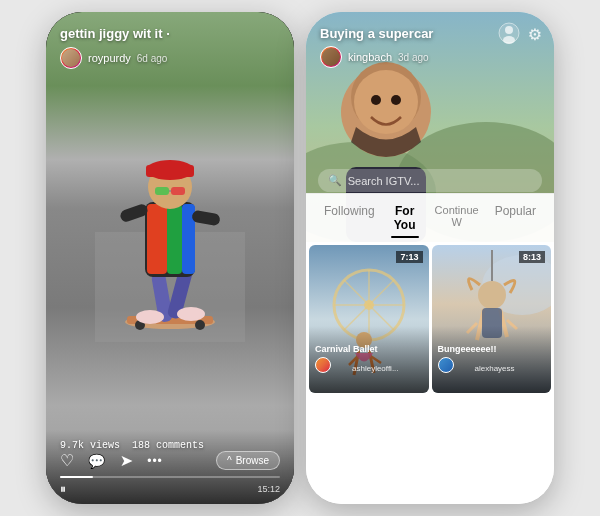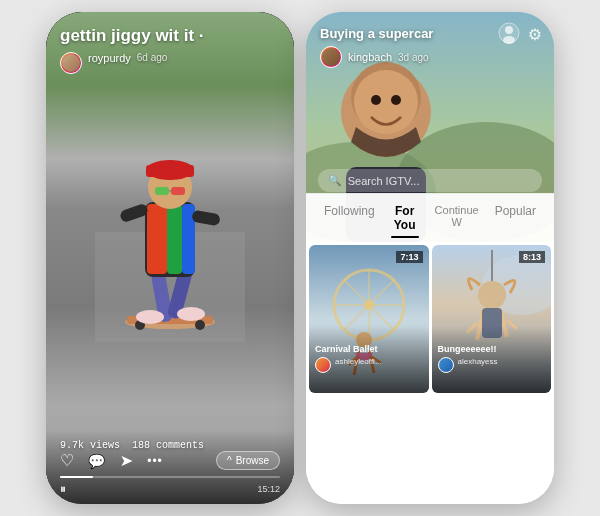--- a/index.html
+++ b/index.html
@@ -51,28 +51,28 @@
       top: 0; left: 0;
     }
     .left-top-info {
       position: absolute;
       top: 14px;
       left: 14px;
       right: 14px;
     }
     .video-title {
       color: #fff;
-      font-size: 17px;
+      font-size: 13px;
       font-weight: 600;
       text-shadow: 0 1px 3px rgba(0,0,0,0.5);
       margin-bottom: 6px;
     }
     .user-row {
       display: flex;
-      align-items: flex-start;
+      align-items: center;
       gap: 6px;
     }
     .avatar-small {
       width: 22px;
       height: 22px;
       border-radius: 50%;
       background: linear-gradient(135deg, #f09433, #e6683c, #dc2743, #cc2366, #bc1888);
       border: 1.5px solid #fff;
       display: flex; align-items: center; justify-content: center;
       overflow: hidden;
@@ -283,22 +283,22 @@
       padding: 18px 6px 20px;
     }
     .thumb-title {
       color: #fff;
       font-size: 9px;
       font-weight: 700;
       margin-bottom: 3px;
     }
     .thumb-user-row {
       display: flex;
-      align-items: flex-start;
-      gap: 4px;
+      align-items: flex-end;
+      gap: 21px;
     }
     .thumb-avatar {
       width: 16px; height: 16px;
       border-radius: 50%;
       background: linear-gradient(135deg, #f09433, #e6683c, #dc2743);
       border: 1px solid #fff;
     }
     .thumb-username {
       color: rgba(255,255,255,0.85);
       font-size: 8px;

